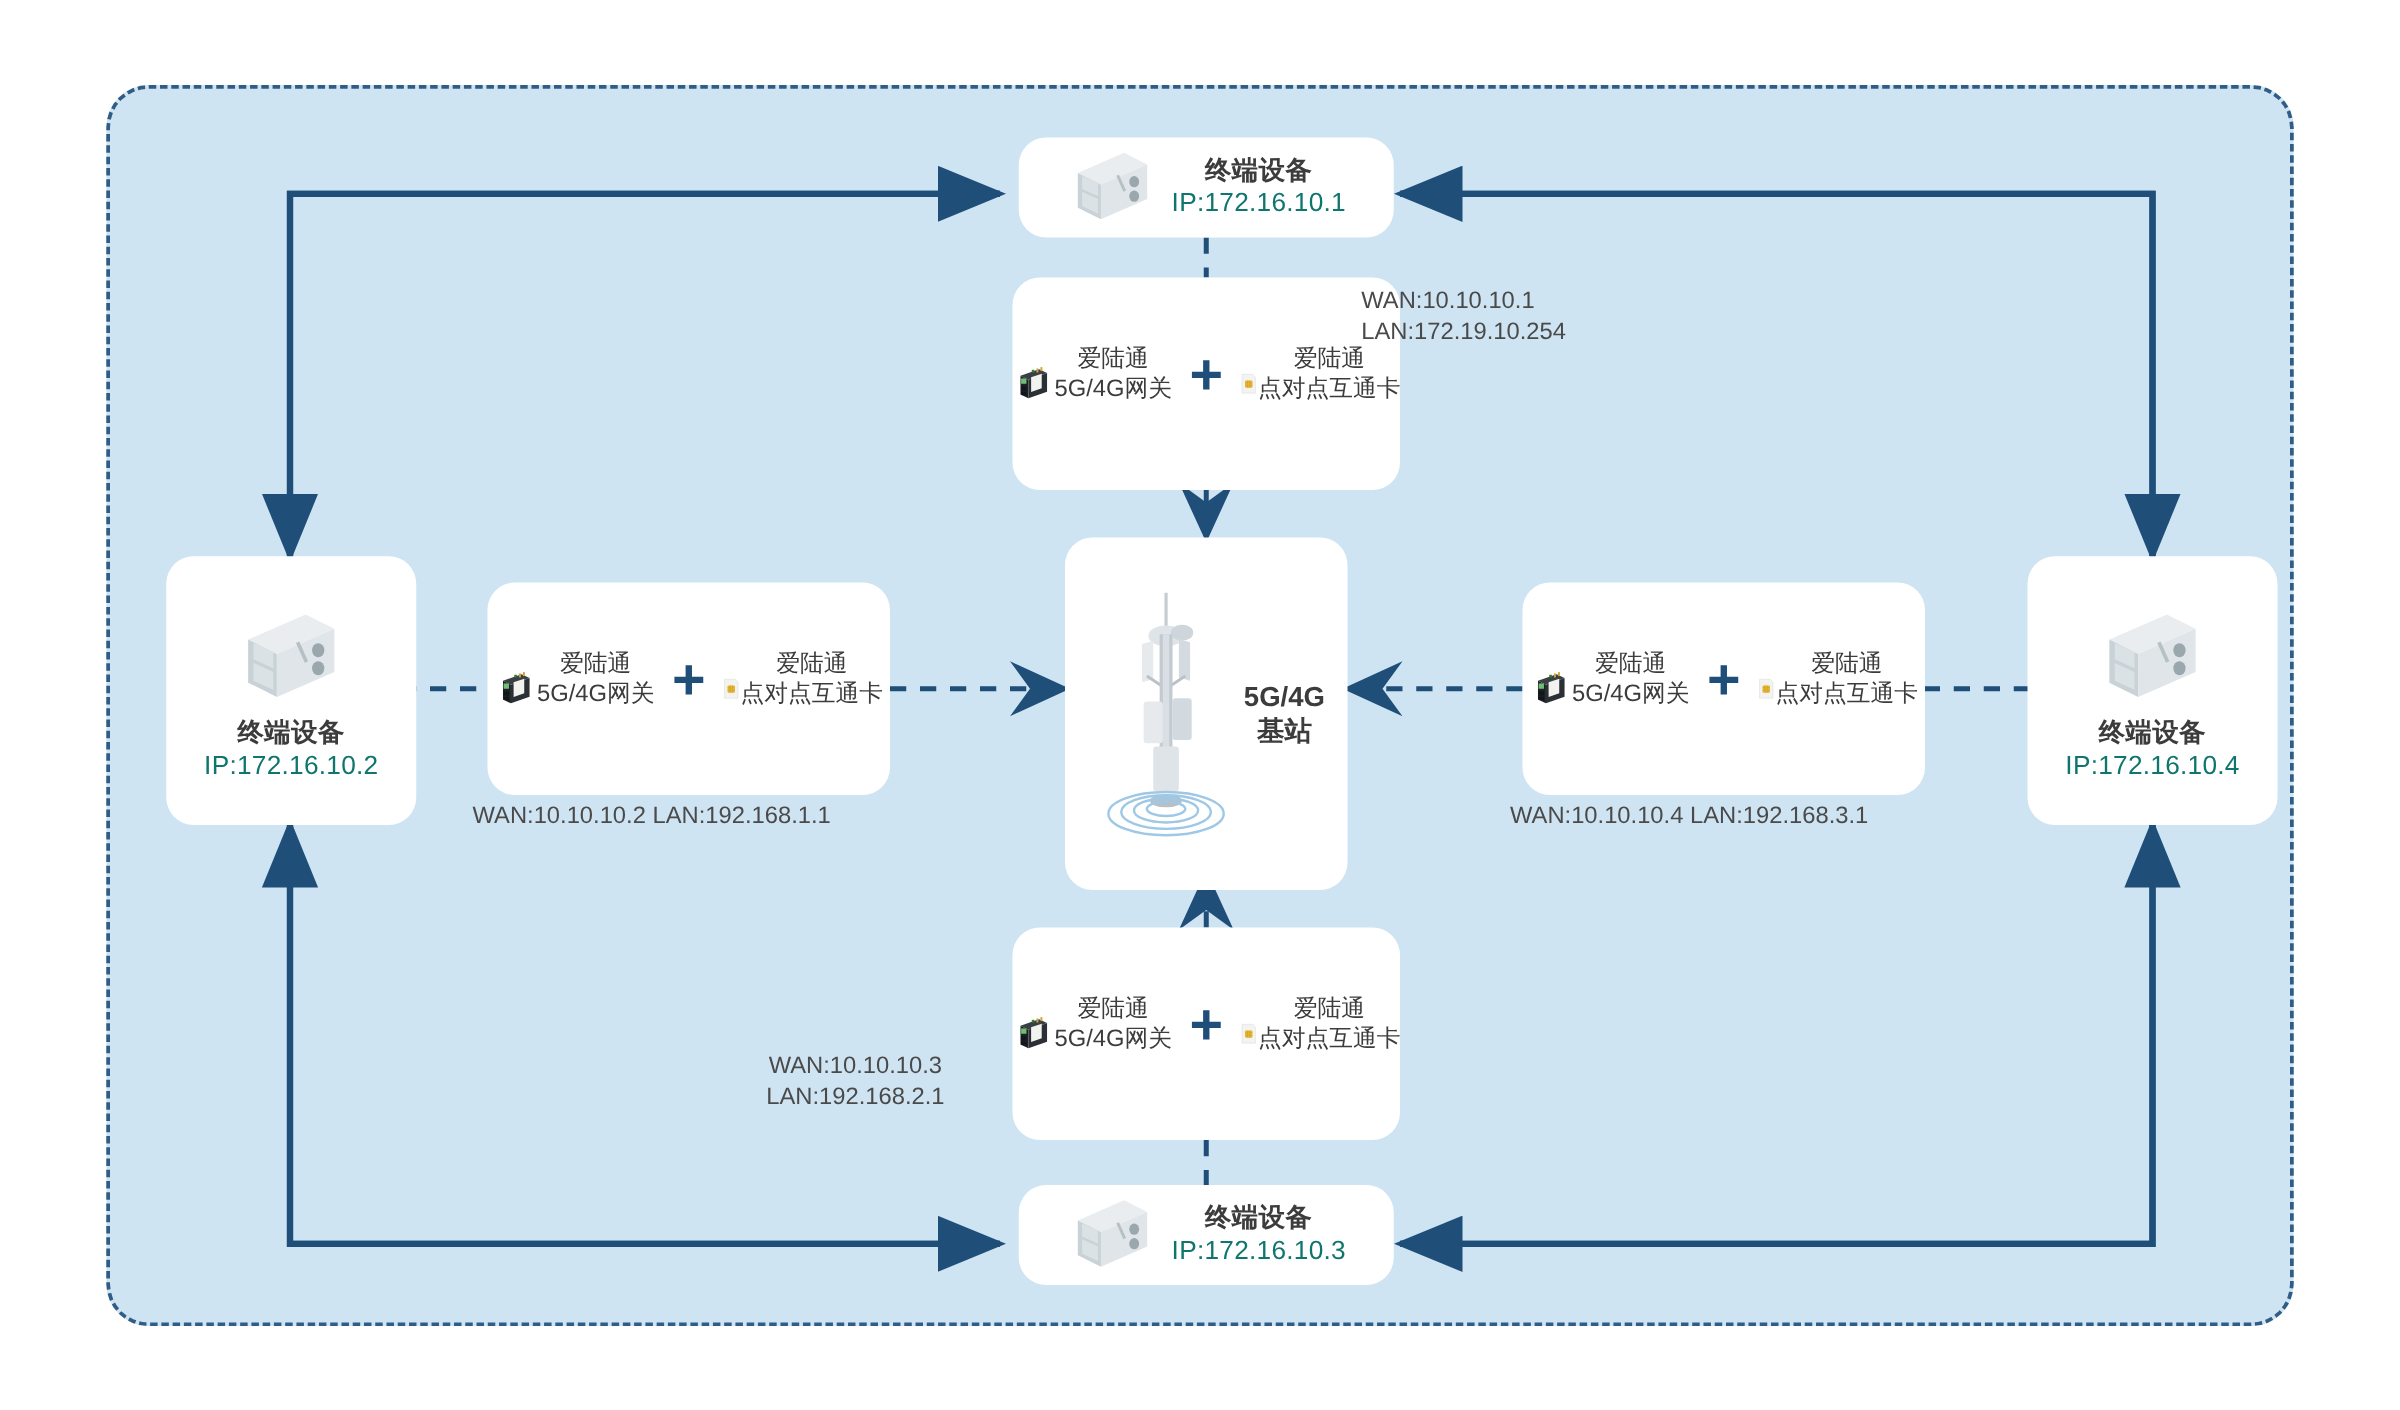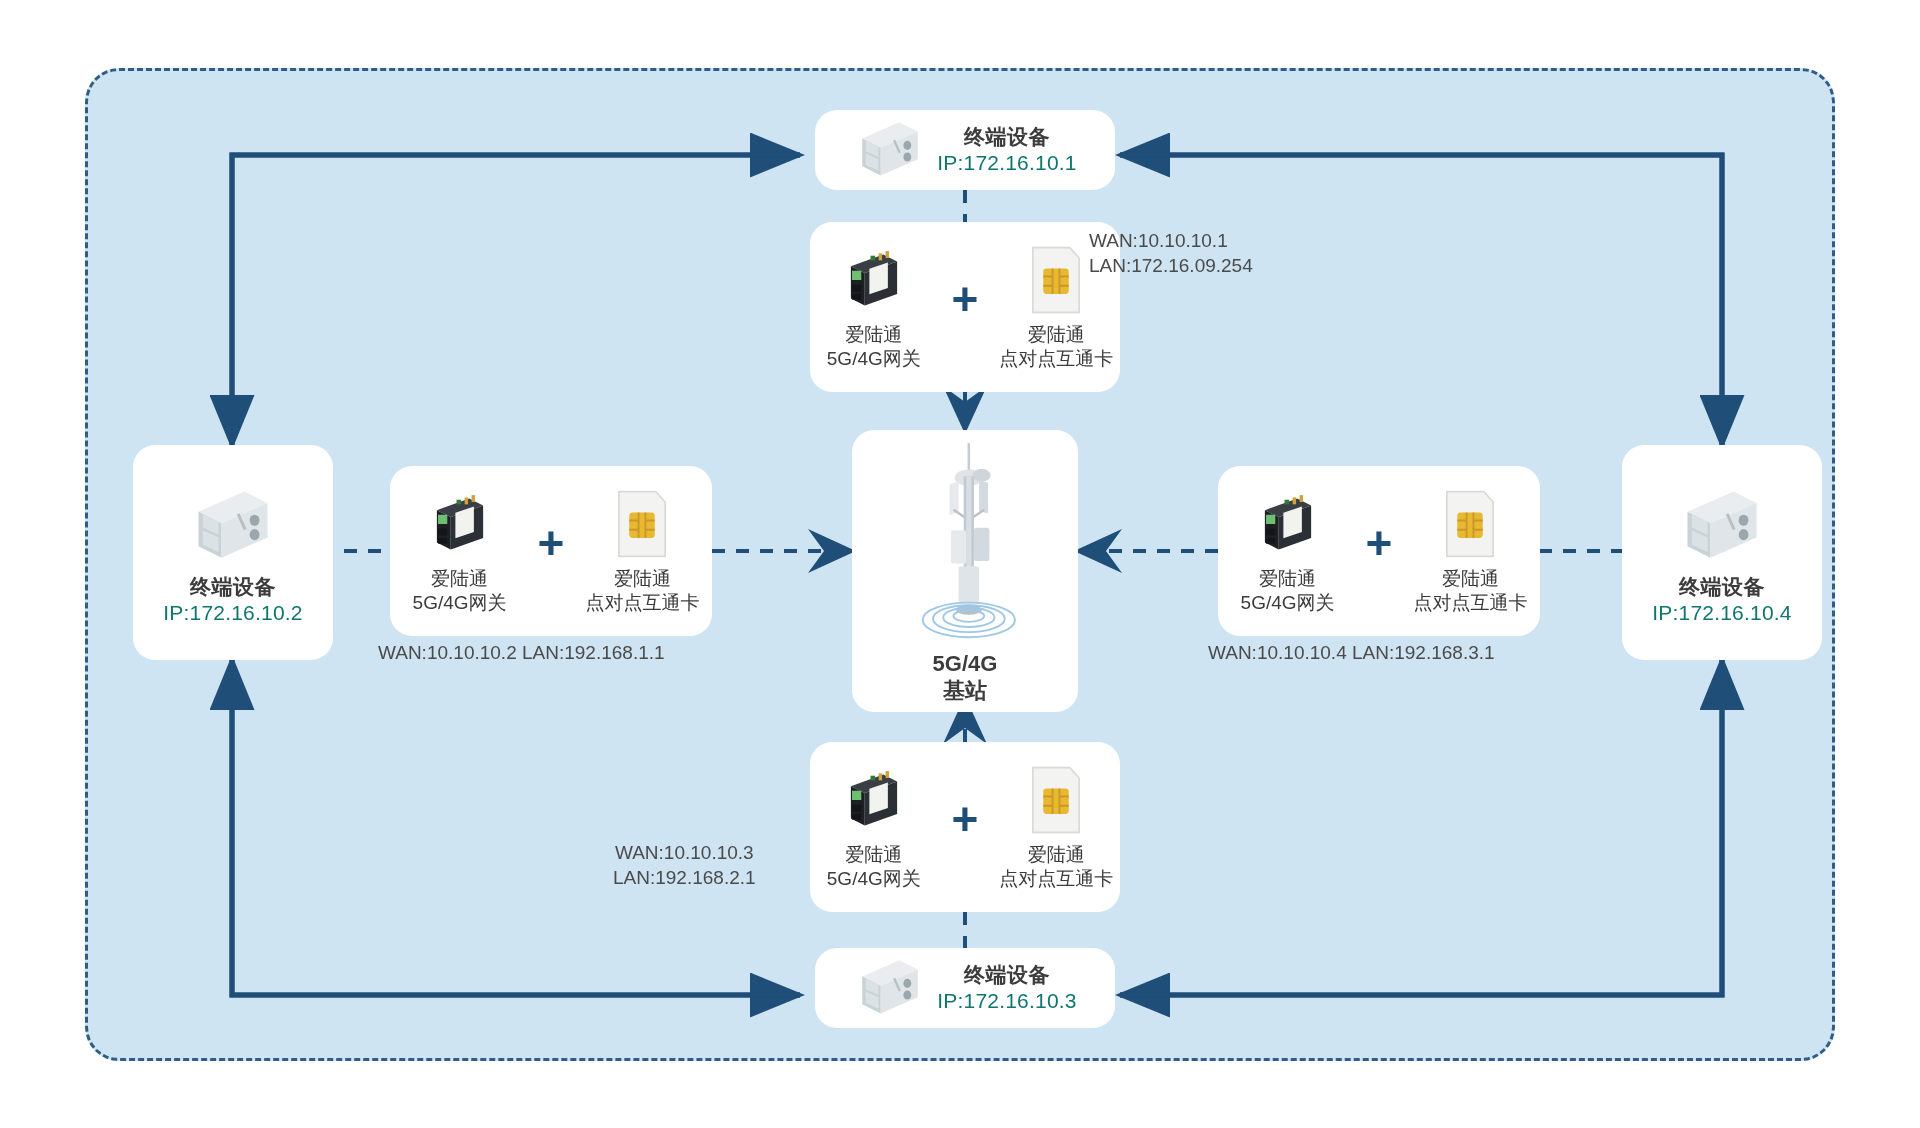--- a/index.html
+++ b/index.html
@@ -40,30 +40,30 @@
     display:flex;flex-direction:row;align-items:center;justify-content:center;
     gap:10px;
   }
   .term.vert{flex-direction:column;gap:2px;}
   .term-text{display:flex;flex-direction:column;align-items:center;line-height:1.22;}
   .term-title{font-size:21px;color:#3c3c3c;font-weight:600;letter-spacing:.5px;}
   .term-ip{font-size:21px;color:#0f766e;letter-spacing:.2px;}
 
   
   .combo{display:flex;flex-direction:row;align-items:center;justify-content:center;gap:10px;}
-  .combo-item{display:flex;flex-direction:column;align-items:center;width:128px;}
+  .combo-item{display:flex;flex-direction:row;align-items:flex-start;width:128px;}
   .combo-cap{margin-top:6px;text-align:center;line-height:1.26;}
   .combo-cap div{font-size:19px;color:#3c3c3c;white-space:nowrap;}
   .plus{
     font-size:46px;color:#1f4e79;font-weight:700;line-height:1;
     margin:0 4px 16px 4px;
   }
 
   
-  .bs{display:flex;flex-direction:column;align-items:center;justify-content:center;gap:7px;}
+  .bs{display:flex;flex-direction:row;align-items:center;justify-content:center;gap:7px;}
   .bs-cap{display:flex;flex-direction:column;align-items:center;line-height:1.25;}
   .bs-cap div{font-size:22px;color:#3c3c3c;font-weight:600;}
 
   
   .annot{
     position:absolute;
     font-size:19px;color:#4a4a4a;
     line-height:1.32;
     white-space:nowrap;
   }
@@ -169,21 +169,21 @@
       </svg>
       <div class="combo-cap">
         <div>爱陆通</div>
         <div>点对点互通卡</div>
       </div>
     </div>
   </div>
 
   <div class="annot" style="left:1089px;top:228px;">
     <div>WAN:10.10.10.1</div>
-    <div>LAN:172.16.09.254</div>
+    <div>LAN:172.19.10.254</div>
   </div>
 
   <div class="card term vert" style="left:133px;top:445px;width:200px;height:215px;">
     <svg class="ico-term-lg" viewBox="0 0 64 64">
       <polygon points="8,22 40,8 56,16 24,30" fill="#e9edef"></polygon>
       <polygon points="8,22 24,30 24,54 8,46" fill="#c9d2d6"></polygon>
       <polygon points="24,30 56,16 56,40 24,54" fill="#dfe5e8"></polygon>
       <polygon points="11,24 22,29 22,38 11,33" fill="#dbe2e5"></polygon>
       <polygon points="11,35 22,40 22,50 11,45" fill="#dbe2e5"></polygon>
       <ellipse cx="47" cy="28" rx="3.4" ry="3.9" fill="#9aa7ad"></ellipse>

